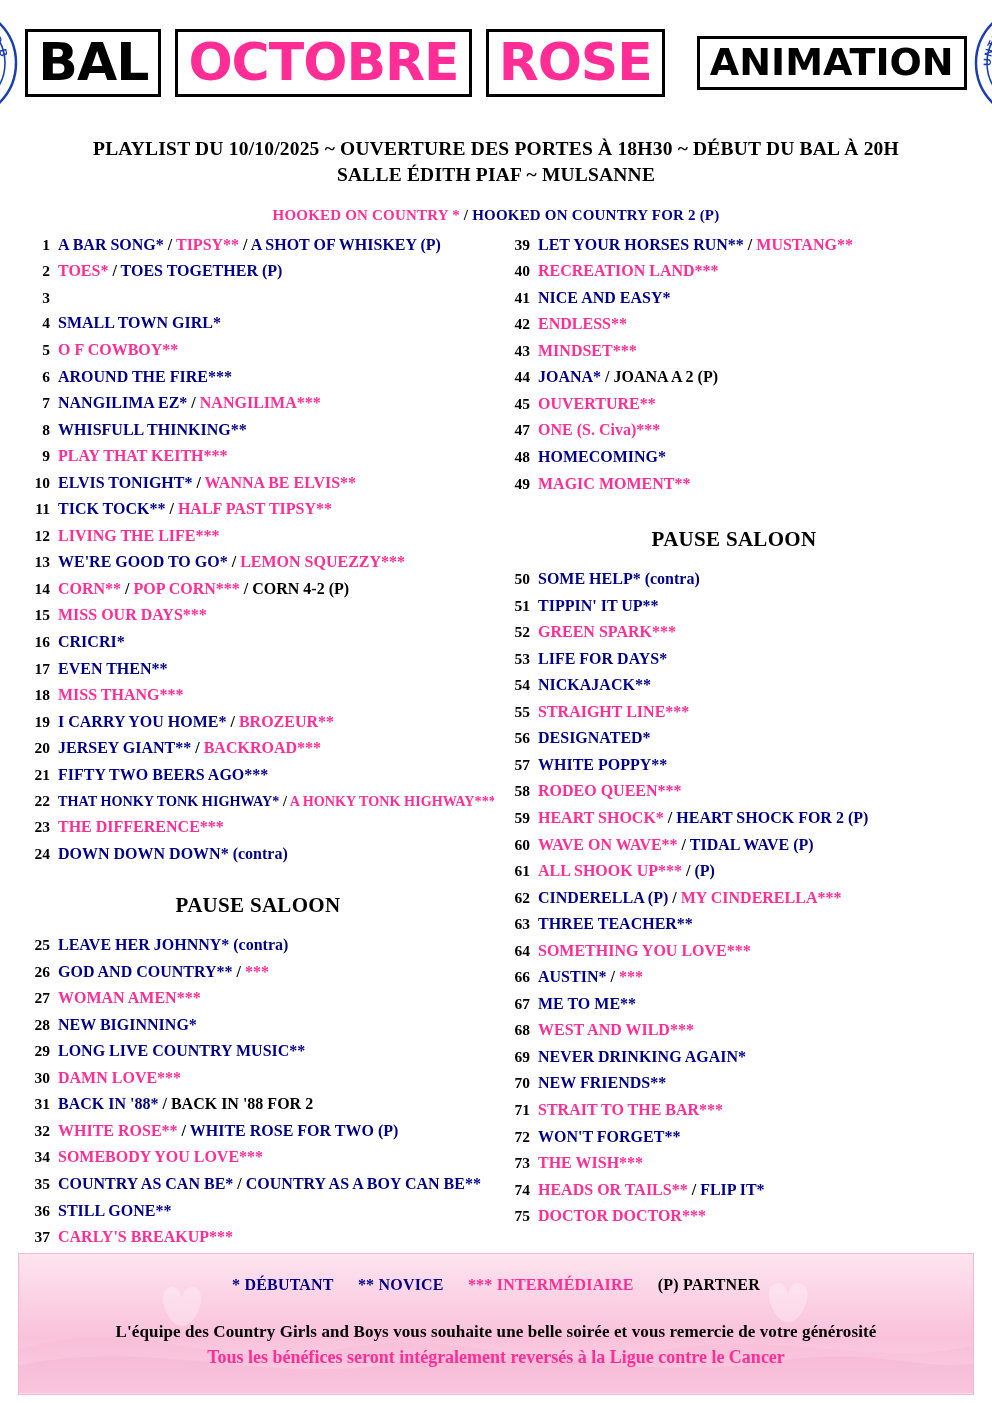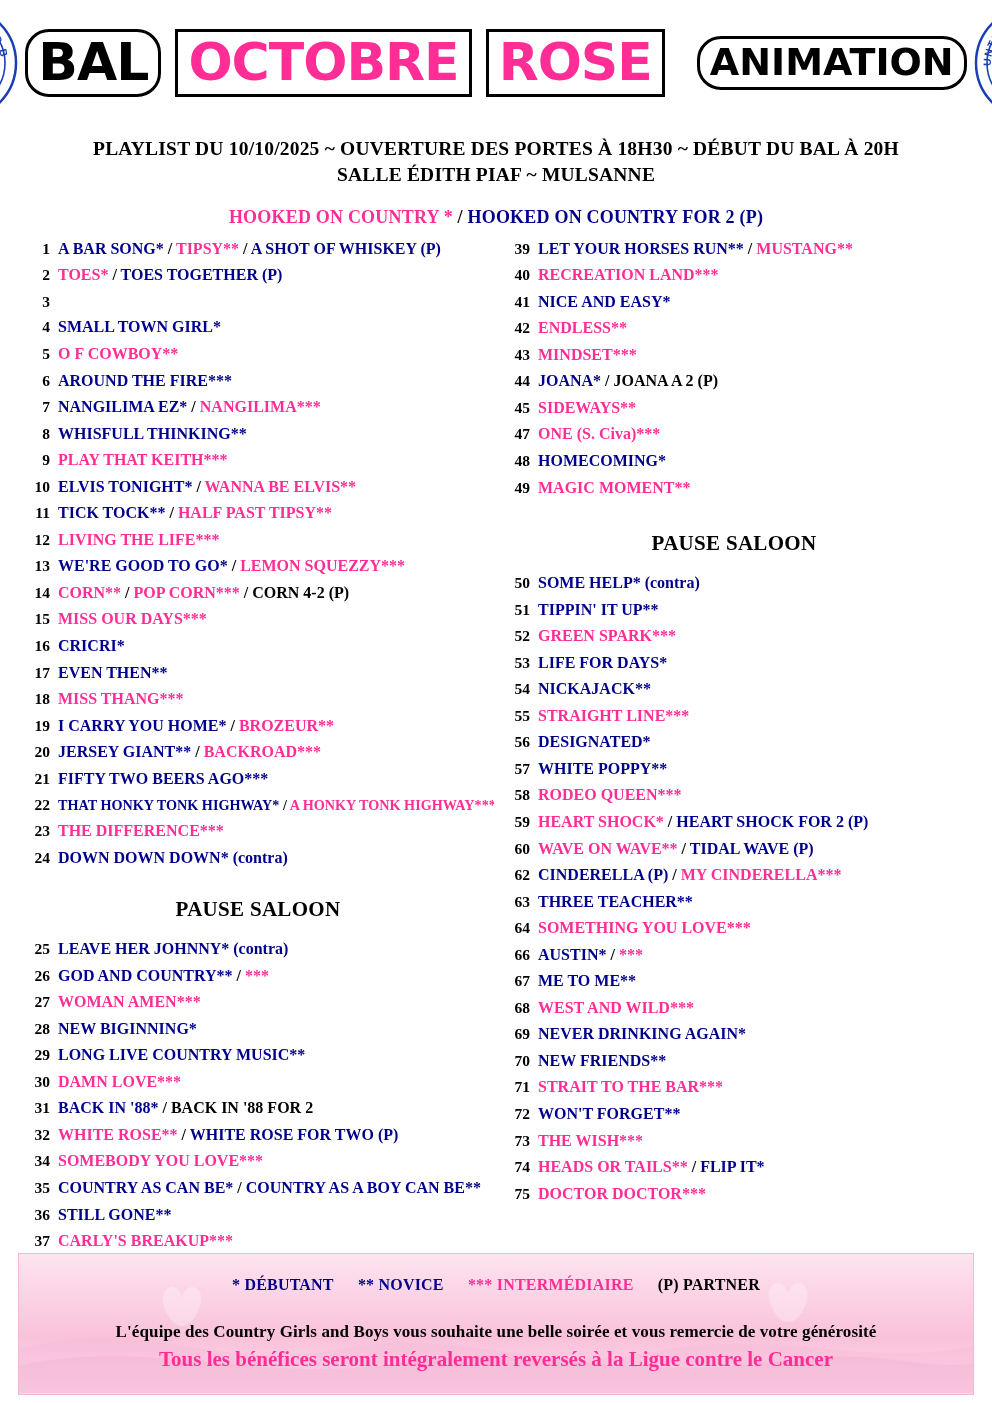--- a/index.html
+++ b/index.html
@@ -51,21 +51,21 @@
     font-family: "DejaVu Sans", sans-serif;
     font-weight: bold;
     font-size: 45px;
     line-height: 1;
     letter-spacing: -1px;
     padding: 4px 10px 6px 10px;
     border: 3px solid #000;
     text-transform: uppercase;
     white-space: nowrap;
   }
-  .title-word.black { color: #000; border-radius: 24px; }
+  .title-word.black { color: #000; }
   .title-word.pink { color: #ff2d95; }
   .title-word.animation {
     font-size: 38px;
     letter-spacing: 0px;
     margin-left: 18px;
   }
   .tw-big { font-size: 52px; }
 
   
   .subheader {
@@ -75,21 +75,21 @@
     font-size: 19.5px;
     color: #000;
     line-height: 1.35;
     margin-top: 10px;
     letter-spacing: 0.2px;
   }
 
   .hooked {
     text-align: center;
     font-weight: bold;
-    font-size: 18px;
+    font-size: 15px;
     margin-top: 18px;
     letter-spacing: 0.2px;
   }
   .hooked .p1 { color: #ff2d95; }
   .hooked .p2 { color: #00008b; }
 
   
   .columns {
     display: flex;
     margin-top: 8px;
@@ -172,21 +172,21 @@
     font-weight: bold;
     font-size: 17px;
     color: #000;
     padding-top: 28px;
     letter-spacing: 0.1px;
   }
   .thanks2 {
     position: relative;
     text-align: center;
     font-weight: bold;
-    font-size: 21px;
+    font-size: 18px;
     color: #ff2d95;
     padding-top: 5px;
   }
 </style>
 </head>
 <body>
 
 <div class="page">
 
   <div class="header">
@@ -426,21 +426,21 @@
           <div class="row">
             <span class="num">43</span>
             <span class="txt"><span class="seg-pink">MINDSET***</span></span>
           </div>
           <div class="row">
             <span class="num">44</span>
             <span class="txt"><span class="seg-blue">JOANA* </span><span class="seg-black">/ </span><span class="seg-black">JOANA A 2 (P)</span></span>
           </div>
           <div class="row">
             <span class="num">45</span>
-            <span class="txt"><span class="seg-pink">SIDEWAYS**</span></span>
+            <span class="txt"><span class="seg-pink">OUVERTURE**</span></span>
           </div>
           <div class="row">
             <span class="num">47</span>
             <span class="txt"><span class="seg-pink">ONE (S. Civa)***</span></span>
           </div>
           <div class="row">
             <span class="num">48</span>
             <span class="txt"><span class="seg-blue">HOMECOMING*</span></span>
           </div>
           <div class="row">
@@ -486,20 +486,24 @@
             <span class="num">58</span>
             <span class="txt"><span class="seg-pink">RODEO QUEEN***</span></span>
           </div>
           <div class="row">
             <span class="num">59</span>
             <span class="txt"><span class="seg-pink">HEART SHOCK* </span><span class="seg-black">/ </span><span class="seg-blue">HEART SHOCK FOR 2 (P)</span></span>
           </div>
           <div class="row">
             <span class="num">60</span>
             <span class="txt"><span class="seg-pink">WAVE ON WAVE** </span><span class="seg-black">/ </span><span class="seg-blue">TIDAL WAVE (P)</span></span>
+          </div>
+          <div class="row">
+            <span class="num">61</span>
+            <span class="txt"><span class="seg-pink">ALL SHOOK UP*** </span><span class="seg-black">/ </span><span class="seg-blue">(P)</span></span>
           </div>
           <div class="row">
             <span class="num">62</span>
             <span class="txt"><span class="seg-blue">CINDERELLA (P) </span><span class="seg-black">/ </span><span class="seg-pink">MY CINDERELLA***</span></span>
           </div>
           <div class="row">
             <span class="num">63</span>
             <span class="txt"><span class="seg-blue">THREE TEACHER**</span></span>
           </div>
           <div class="row">

